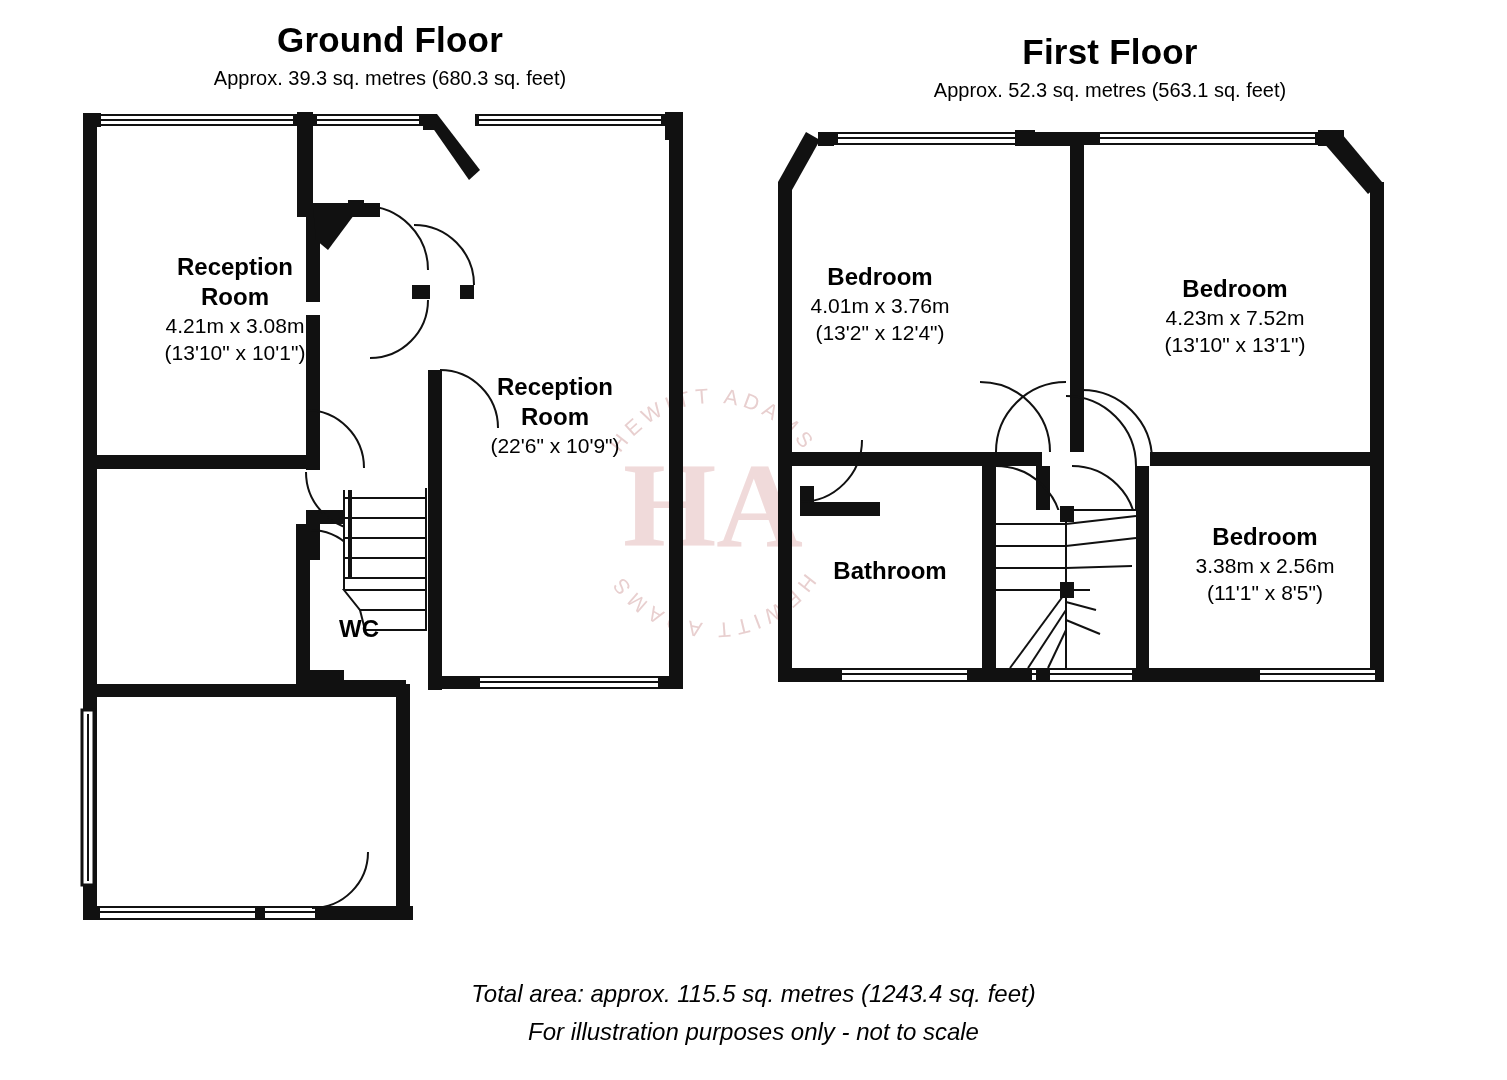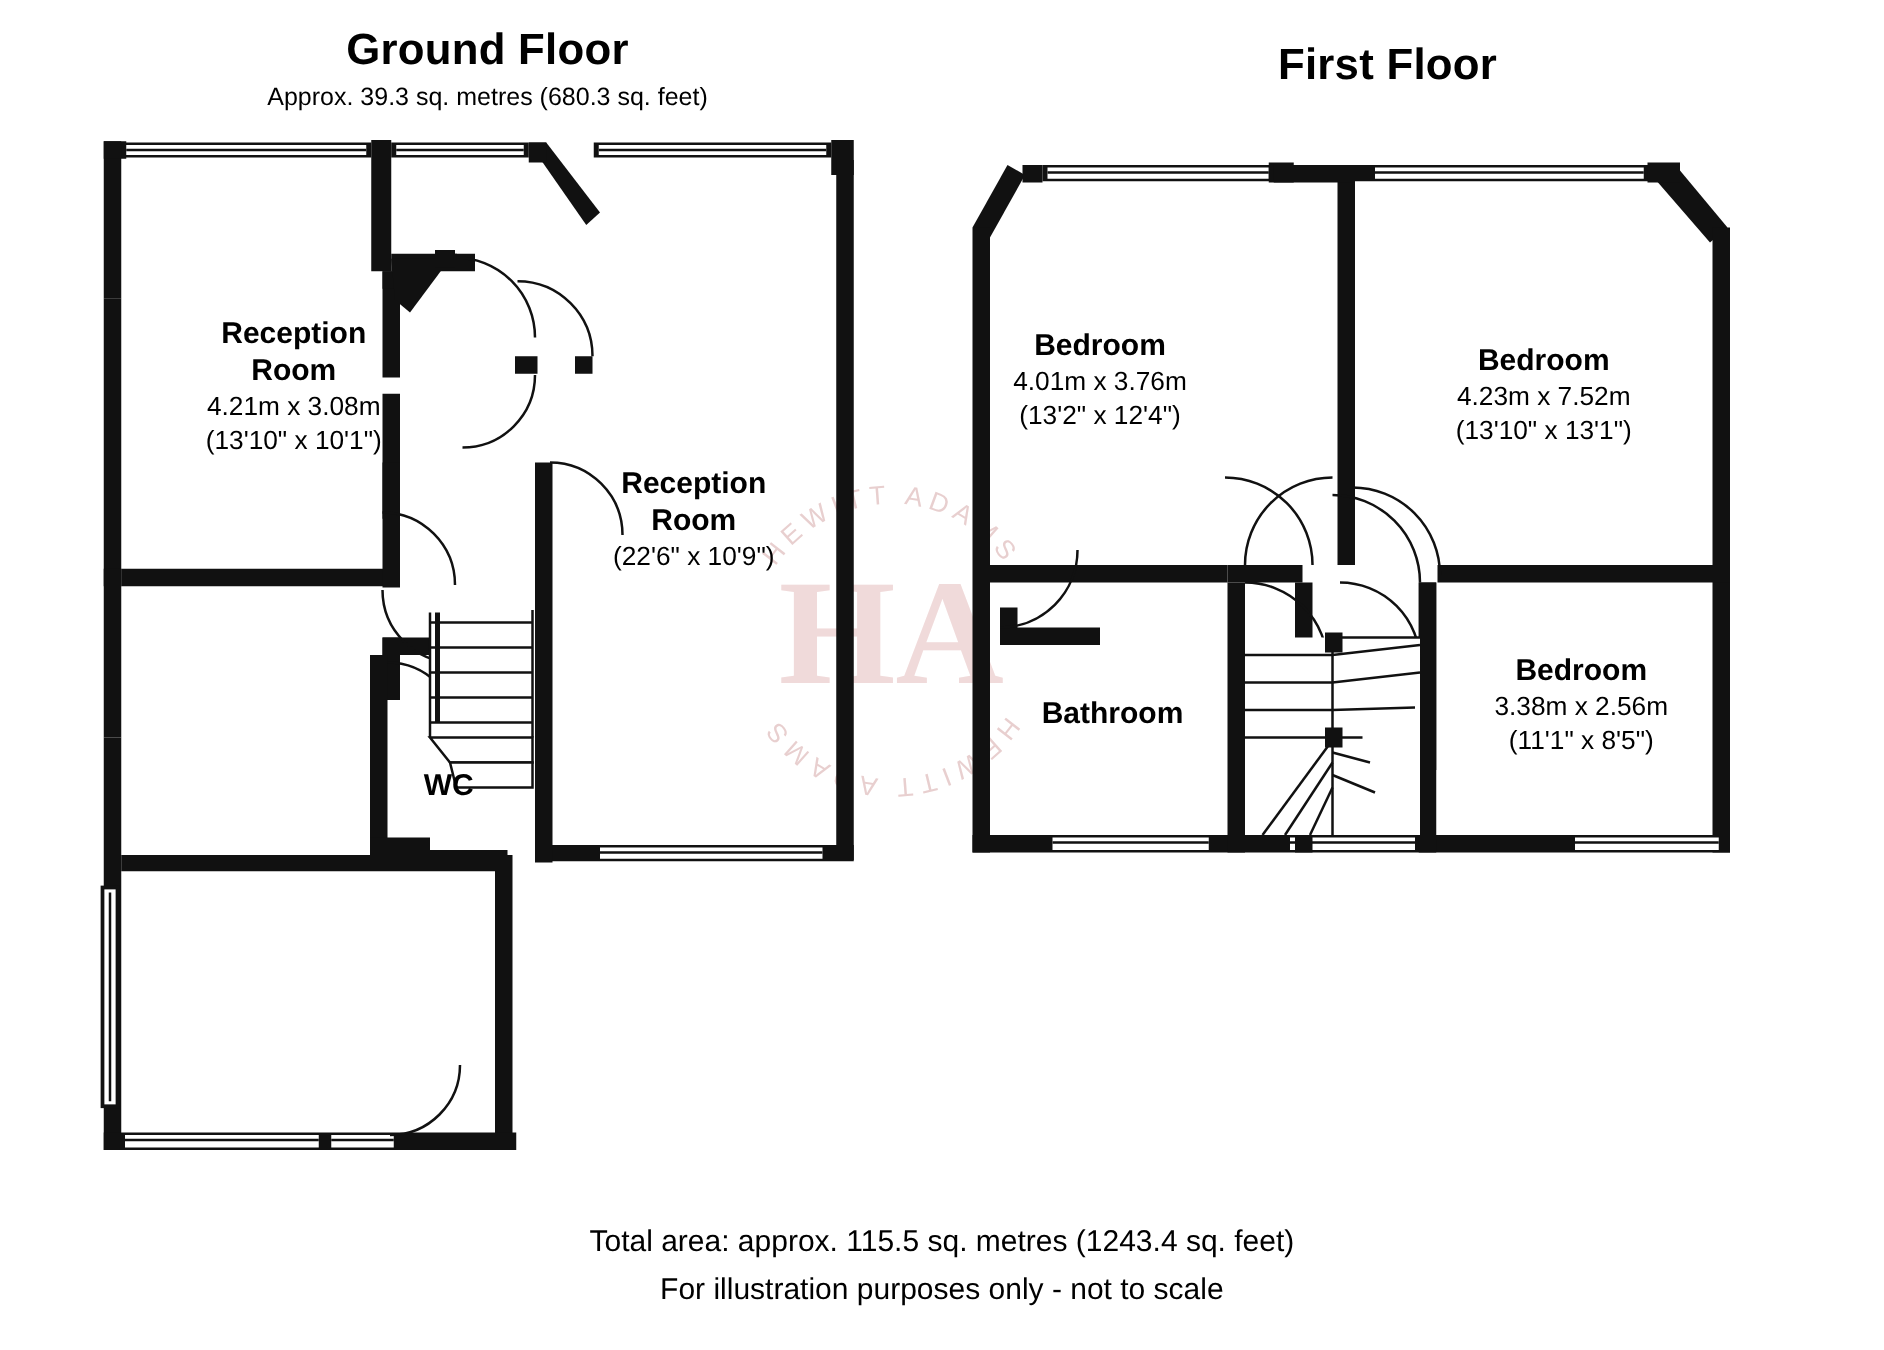--- a/index.html
+++ b/index.html
@@ -72,20 +72,21 @@
   #lbl-bed3       { left: 1105px;top: 522px; width: 320px; }
   #lbl-bathroom   { left: 750px; top: 556px; width: 280px; }
 
   
   #footer {
     position: absolute;
     left: 0;
     top: 975px;
     width: 1507px;
     text-align: center;
+    font-style: italic;
   }
   #footer div {
     font-size: 24px;
     line-height: 38px;
   }
 
   
   #watermark {
     position: absolute;
     left: 578px;
@@ -294,20 +295,21 @@
     </g>
   </svg>
 
   <div class="floor-title" id="ground-title">
     <div class="name">Ground Floor</div>
     <div class="approx">Approx. 39.3 sq. metres (680.3 sq. feet)</div>
   </div>
 
   <div class="floor-title" id="first-title">
     <div class="name">First Floor</div>
+    <div class="approx">Approx. 52.3 sq. metres (563.1 sq. feet)</div>
   </div>
 
   <div class="room-label" id="lbl-reception1">
     <div class="rname">Reception</div>
     <div class="rname">Room</div>
     <div class="rdim">4.21m x 3.08m</div>
     <div class="rdim2">(13'10" x 10'1")</div>
   </div>
 
   <div class="room-label" id="lbl-reception2">

